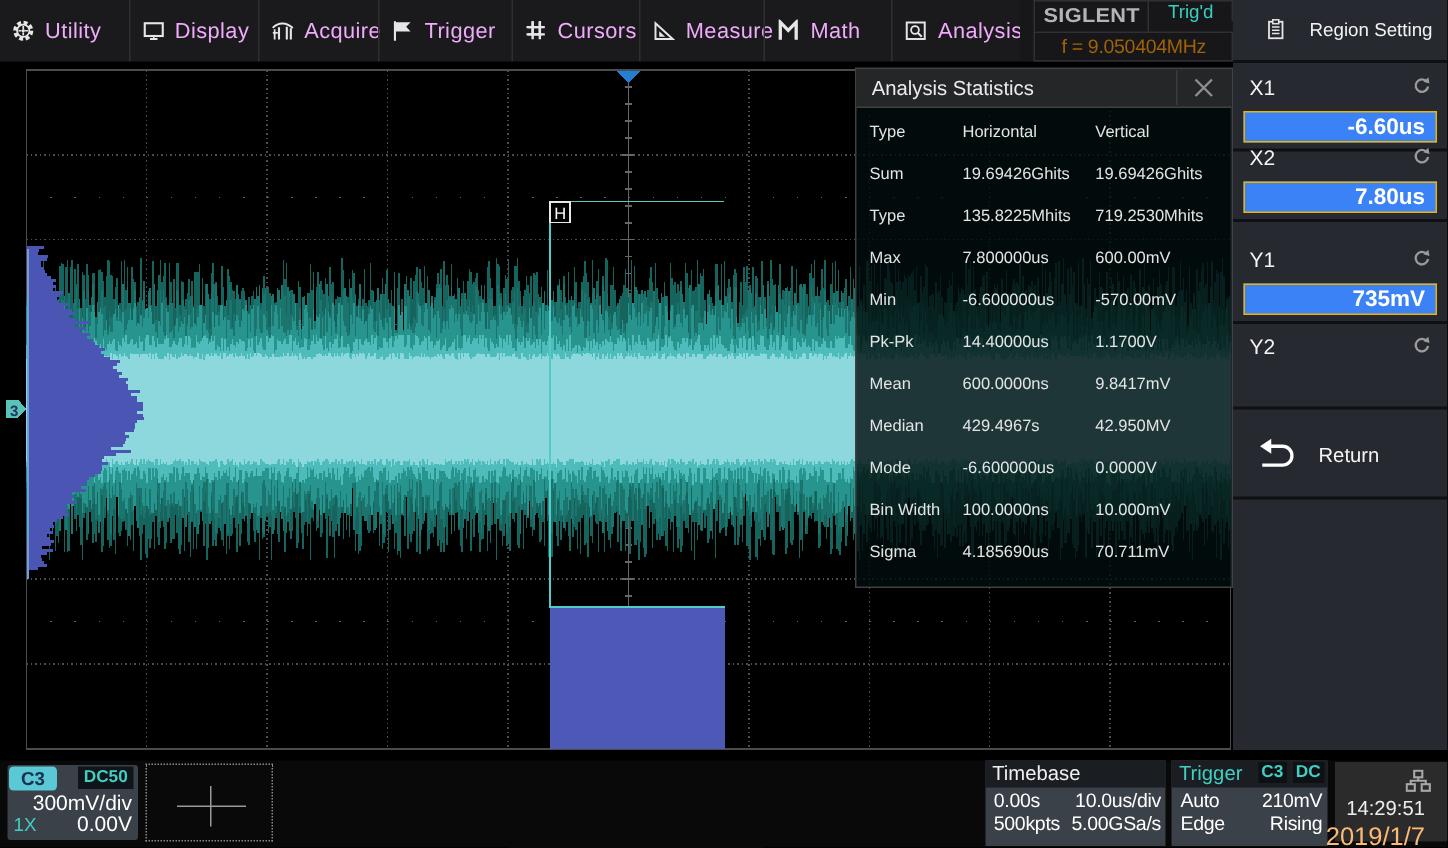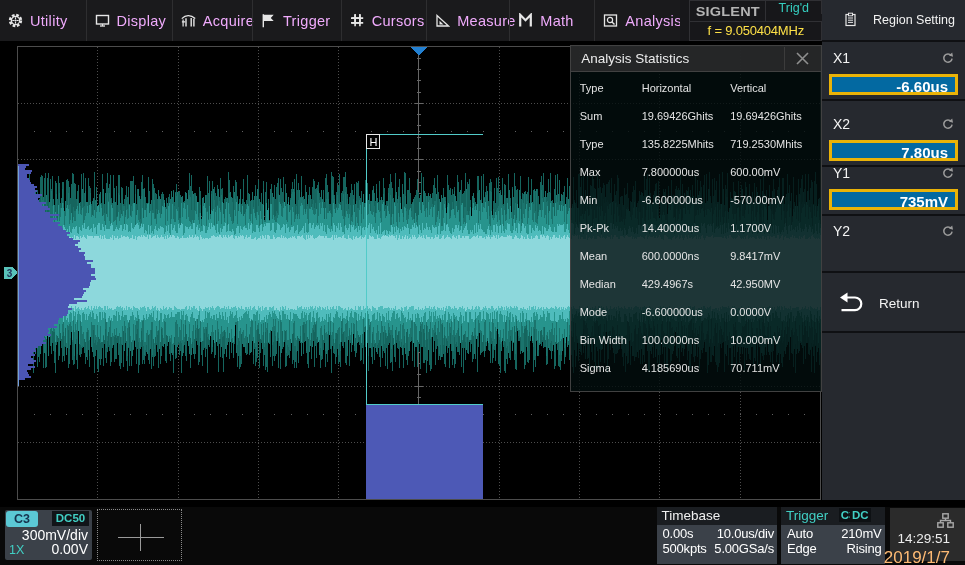--- a/index.html
+++ b/index.html
@@ -15,21 +15,21 @@
 .mlb { margin-left:7px; color:#f0abfc; font-size:14.5px; letter-spacing:0.3px;text-align:right; }
 #sigblk { position:absolute; left:680.3px; top:0; width:142px; height:41px; background:#17171a; }
 #sigcell { position:absolute; left:9px; top:0; width:77px; height:20.5px;
   border:1px solid #303034; border-bottom:none; display:flex; align-items:center; justify-content:center; }
 #siglogo { color:#b4b4b4; font-weight:bold; font-size:14.5px; letter-spacing:0.2px;
   transform:scaleY(0.92); }
 #trigd { position:absolute; left:86px; top:0; width:56px; height:14px;
   border:1px solid #303034; border-bottom:none; border-left:none; color:#35cfc0; font-size:12.5px;
   display:flex; align-items:center; justify-content:center; }
 #freq { position:absolute; left:9px; top:20.5px; width:133px; height:20.5px;
-  border:1px solid #303034; color:#fde047; font-size:13px; letter-spacing:-0.2px;
+  border:1px solid #303034; color:#a16207; font-size:13px; letter-spacing:-0.2px;
   display:flex; align-items:center; justify-content:center; }
 
 
 #wavearea { position:absolute; left:0; top:41px; width:822px; height:466px; background:#000; }
 
 
 #stats { position:absolute; left:570.2px; top:4.2px; width:251.4px; height:347px;
   background:rgba(3,14,14,0.8); border:1px solid #414141; }
 #stitle { position:absolute; left:0; top:0; width:100%; height:25.5px;
   background:rgba(40,41,42,0.92); border-bottom:1px solid #414141; }
@@ -43,22 +43,22 @@
 
 
 #sidebar { position:absolute; left:822px; top:0; width:143px; height:500px; background:#26292f; }
 #sbhead { position:absolute; left:0; top:0; width:143px; height:41.5px; border-bottom:2px solid #0f1013;
   display:flex; align-items:center; }
 #sbhead .hic { margin-left:21px; display:flex; }
 #sbhead .htx { margin-left:15px; color:#f2f2f2; font-size:12.5px; }
 .sec { position:absolute; left:0; width:143px; height:57.6px; border-bottom:2px solid #0f1013; }
 .slb { position:absolute; left:11px; top:7px; color:#f4f4f4; font-size:14px; }
 .srot { position:absolute; right:11px; top:8px; }
-.sbox { position:absolute; left:7px; top:31px; width:129px; height:21px; background:#0369a1;
-  border:3px solid #eab308; color:#fff; font-size:15px; font-weight:bold;
+.sbox { position:absolute; left:7px; top:31px; width:129px; height:21px; background:#3b82f6;
+  border:1px solid #eab308; color:#fff; font-size:15px; font-weight:bold;
   text-align:right; padding-right:7px; line-height:19px; }
 #ret { position:absolute; left:0; top:273.4px; width:143px; height:60px; border-bottom:2px solid #0f1013; }
 #ret .ric { position:absolute; left:18px; top:19px; }
 #ret .rtx { position:absolute; left:57px; top:23px; color:#f4f4f4; font-size:13.5px; }
 
 
 #botbar { position:absolute; left:0; top:507px; width:965px; height:58px; background:#090909; }
 #c3box { position:absolute; left:5px; top:3px; width:87px; height:50px; background:#3b4149;
   border-radius:2px; }
 #c3badge { position:absolute; left:1px; top:1px; width:32px; height:16px; background:#5bc8d5;
@@ -75,21 +75,21 @@
 .ibhead { height:17.5px; background:#1a1d21; color:#f0f0f0; font-size:13.5px;
   padding-left:5px; line-height:17px; position:relative; }
 .ibrow { height:14.5px; color:#fff; font-size:13px; letter-spacing:-0.2px; position:relative; margin-top:1px; }
 .ibrow .l { position:absolute; left:6px; top:0; }
 .ibrow .r { position:absolute; right:3px; top:0; }
 #tbbox { left:656.5px; width:120.5px; height:56.5px; }
 #trbox { left:781px;  width:103.5px; height:56.5px; }
 #trbox .ibhead { color:#41cfc4; }
 #trc3 { position:absolute; right:27px; top:1px; color:#41cfc4; font-size:11.5px; font-weight:bold;
   background:#0e1114; padding:0 2px; height:14px; line-height:14px; }
-#trdc { position:absolute; right:14px; top:1px; color:#41cfc4; font-size:11.5px; font-weight:bold;
+#trdc { position:absolute; right:2px; top:1px; color:#41cfc4; font-size:11.5px; font-weight:bold;
   background:#0e1114; padding:0 2px; height:14px; line-height:14px;margin-left:48px; }
 #clkbox { position:absolute; left:889.6px; top:1px; width:75.4px; height:52.5px; background:#2b2b2b; }
 #clkbox .net { position:absolute; right:11px; top:5px; }
 #clkbox .t1 { position:absolute; right:15px; top:23px; color:#ededed; font-size:13.5px; }
 #clkbox .t2 { position:absolute; right:15px; top:39.5px; color:#fdba74; font-size:17px; }
 </style></head>
 <body>
 <div id="scope">
 
   <div id="wavearea">
@@ -298,21 +298,21 @@
         <span class="htx">Region Setting</span>
       </div>
     <div class="sec" style="top:43.0px">
         <span class="slb">X1</span>
         <span class="srot"><svg width="13" height="13" viewBox="0 0 16 16">
             <path fill="none" stroke="#9b9b9b" stroke-width="1.9" d="M12.6 4.4A5.1 5.1 0 1 0 13.6 8.2"></path>
             <path fill="#9b9b9b" d="M13.8 0.6l1 5.2-5-1.5z"></path>
           </svg></span>
         <div class="sbox">-6.60us</div>
       </div>
-      <div class="sec" style="top:109px">
+      <div class="sec" style="top:90px">
         <span class="slb">X2</span>
         <span class="srot"><svg width="13" height="13" viewBox="0 0 16 16">
             <path fill="none" stroke="#9b9b9b" stroke-width="1.9" d="M12.6 4.4A5.1 5.1 0 1 0 13.6 8.2"></path>
             <path fill="#9b9b9b" d="M13.8 0.6l1 5.2-5-1.5z"></path>
           </svg></span>
         <div class="sbox">7.80us</div>
       </div>
       <div class="sec" style="top:158.2px">
         <span class="slb">Y1</span>
         <span class="srot"><svg width="13" height="13" viewBox="0 0 16 16">

